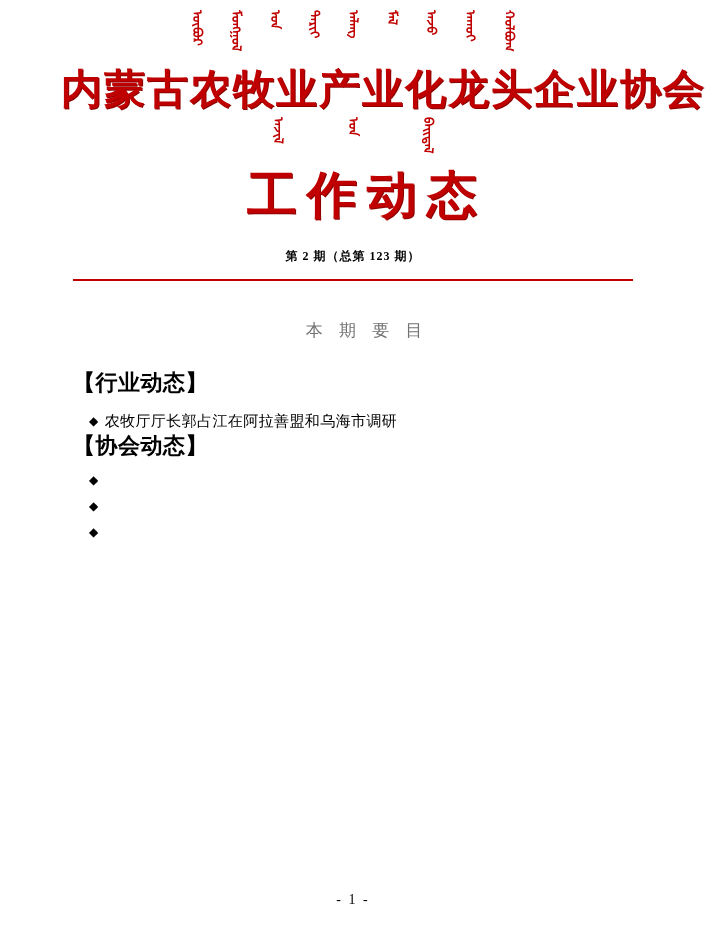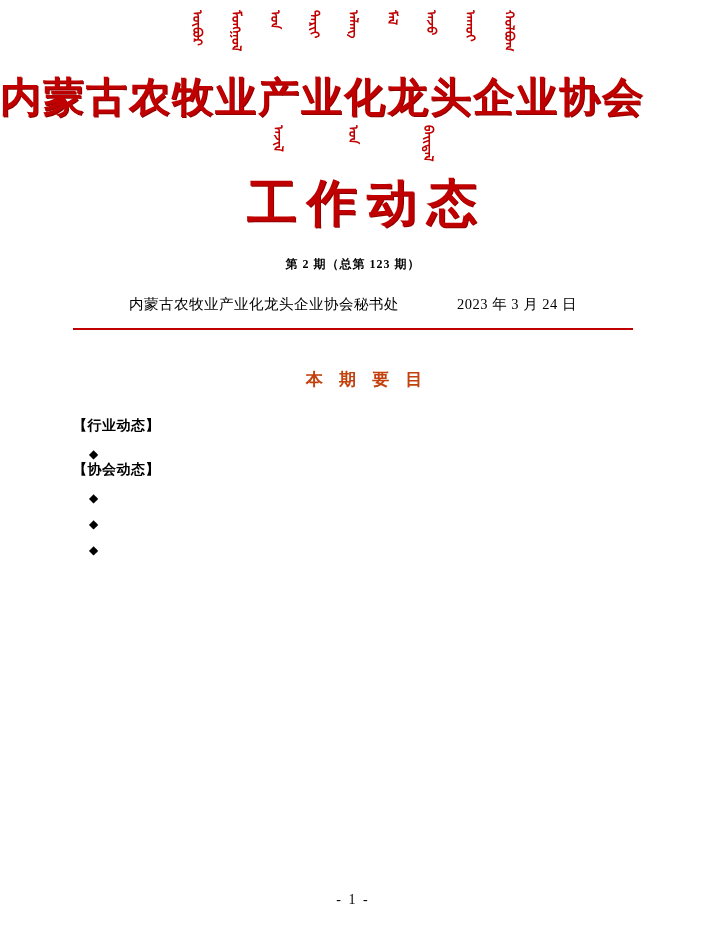--- a/index.html
+++ b/index.html
@@ -54,28 +54,28 @@
     height: 48px;
     margin-top: 4px;
   }
   .mongol-band-small .mongol-col {
     height: 44px;
     font-size: 13px;
   }
 
   
   .masthead-title {
-    text-align: left;
+    text-align: right;
     color: #c00000;
     font-family: Liberation Sans, sans-serif;
     font-weight: bold;
     font-size: 41px;
     letter-spacing: 2px;
     line-height: 1.15;
-    margin-top: 8px;
+    margin-top: 0;
     text-shadow: 1px 1px 0 #8d0000;
   }
 
   .masthead-sub {
     text-align: center;
     color: #c00000;
     font-family: "DejaVu Serif", serif;
     font-weight: bold;
     font-size: 50px;
     letter-spacing: 10px;
@@ -109,34 +109,34 @@
   .rule {
     width: 560px;
     height: 2px;
     background: #c00000;
     margin: 14px auto 0 auto;
   }
 
   .toc-title {
     text-align: center;
     font-size: 17px;
-    font-weight: bold;
+    font-weight: normal;
     letter-spacing: 6px;
     margin-top: 38px;
-    color: #c2410c;
+    color: #737373;
     margin-left: 28px;
   }
 
   .toc {
     width: 560px;
     margin: 26px auto 0 auto;
   }
 
   .toc-section {
-    font-size: 14px;
+    font-size: 22px;
     font-weight: bold;
     color: #000;
     margin: 0 0 6px 0;
     letter-spacing: 0.5px;
   }
   .toc-section.second {
   }
 
   .toc-item {
     display: flex;
@@ -190,48 +190,45 @@
   <div class="mongol-band-small">
     <div class="mongol-col">ᠠᠵᠢᠯ</div>
     <div class="mongol-col">ᠤᠨ</div>
     <div class="mongol-col">ᠪᠠᠢᠳᠠᠯ</div>
   </div>
 
   <div class="masthead-sub">工作动态</div>
 
   <div class="issue-line">第 2 期（总第 123 期）</div>
 
-  <div class="imprint-row">
-    <span>内蒙古农牧业产业化龙头企业协会秘书处</span>
-    <span>2023 年 3 月 24 日</span>
+
+  <div class="rule"></div>
+
+  <div class="toc-title">本 期 要 目</div>
+
+  <div class="toc">
+
+    <div class="toc-section">【行业动态】</div>
+
+    <div class="toc-item">
+      <span class="toc-bullet">◆</span>
+      <span class="toc-item-text">农牧厅厅长郭占江在阿拉善盟和乌海市调研</span>
+    </div>
+
+    <div class="toc-section second">【协会动态】</div>
+
+    <div class="toc-item">
+      <span class="toc-bullet">◆</span>
+    </div>
+
+    <div class="toc-item">
+      <span class="toc-bullet">◆</span>
+    </div>
+
+    <div class="toc-item">
+      <span class="toc-bullet">◆</span>
+    </div>
+
   </div>
 
-  <div class="rule"></div>
-
-  <div class="toc-title">本 期 要 目</div>
-
-  <div class="toc">
-
-    <div class="toc-section">【行业动态】</div>
-
-    <div class="toc-item">
-      <span class="toc-bullet">◆</span>
-    </div>
-
-    <div class="toc-section second">【协会动态】</div>
-
-    <div class="toc-item">
-      <span class="toc-bullet">◆</span>
-    </div>
-
-    <div class="toc-item">
-      <span class="toc-bullet">◆</span>
-    </div>
-
-    <div class="toc-item">
-      <span class="toc-bullet">◆</span>
-    </div>
-
-  </div>
-
   <div class="page-number">- 1 -</div>
 
 </div>
 
 </body></html>

